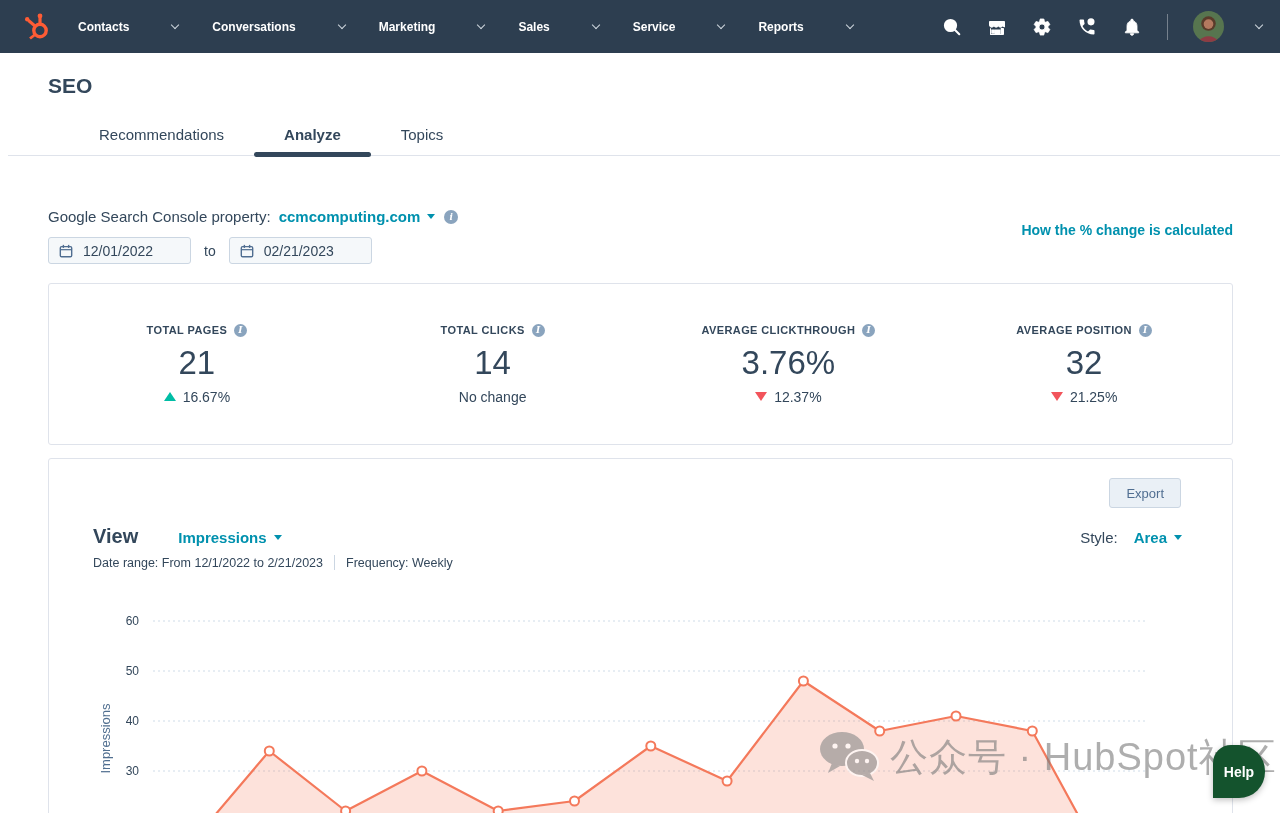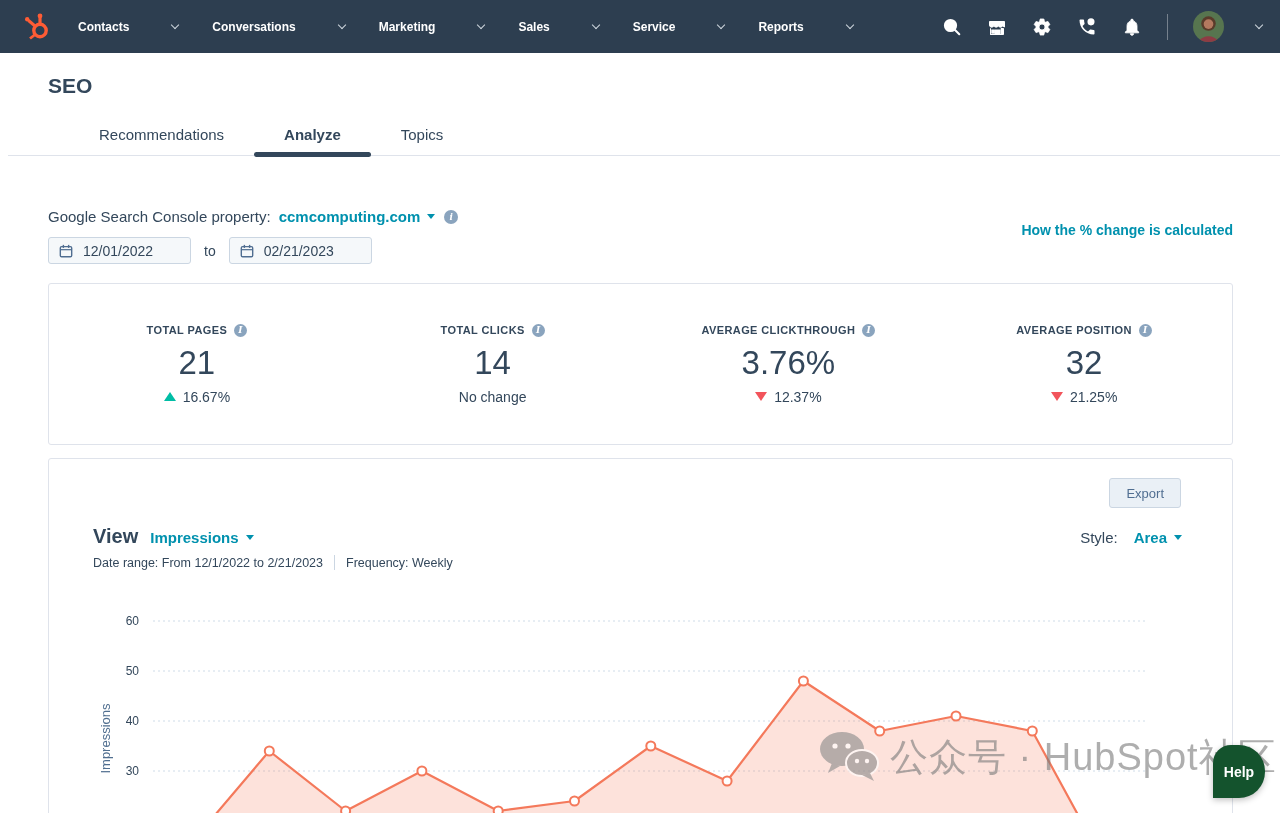--- a/index.html
+++ b/index.html
@@ -63,21 +63,21 @@
     display:inline-block;margin-right:7px;}
   .arrow.up{border-bottom:9px solid var(--green);}
   .arrow.down{border-top:9px solid var(--red);}
 
   
   .chart-card{position:absolute;left:48px;top:458px;width:1185px;height:400px;background:#fff;
     border:1px solid var(--border);border-radius:3px;}
   .export-btn{position:absolute;top:19px;right:51px;height:30px;padding:0 16px;background:#eaf0f6;
     border:1px solid var(--input-border);border-radius:3px;font-size:13px;color:#506e91;
     font-family:"Liberation Sans",sans-serif;cursor:pointer;}
-  .view-row{position:absolute;top:66px;left:44px;display:flex;align-items:baseline;}
+  .view-row{position:absolute;top:66px;left:44px;display:flex;align-items:baseline;gap:28px;}
   .view-word{font-size:20px;font-weight:bold;color:var(--dark);margin-right:12px;}
   .view-select{font-size:15px;font-weight:bold;color:var(--teal);cursor:pointer;display:flex;align-items:center;}
   .style-row{position:absolute;top:70px;right:50px;display:flex;align-items:center;font-size:15px;color:var(--dark);}
   .style-select{font-size:15px;font-weight:bold;color:var(--teal);margin-left:16px;cursor:pointer;
     display:flex;align-items:center;}
   .meta-row{position:absolute;top:96px;left:44px;display:flex;align-items:center;font-size:12.5px;color:var(--dark);}
   .meta-divider{width:1px;height:15px;background:#cbd6e2;margin:0 11px;}
   .chart-wrap{position:absolute;left:52px;top:140px;width:1080px;height:215px;}
   .ylabel{position:absolute;left:-46px;top:132px;width:100px;text-align:center;transform:rotate(-90deg);
     font-size:13px;color:#516f90;}

